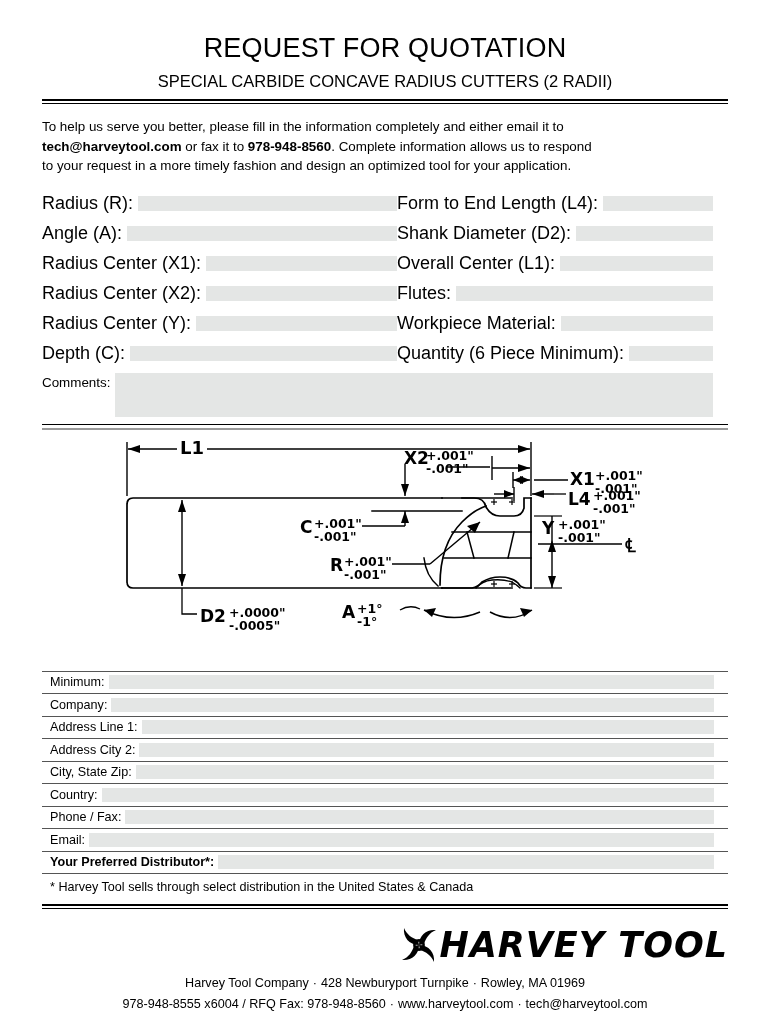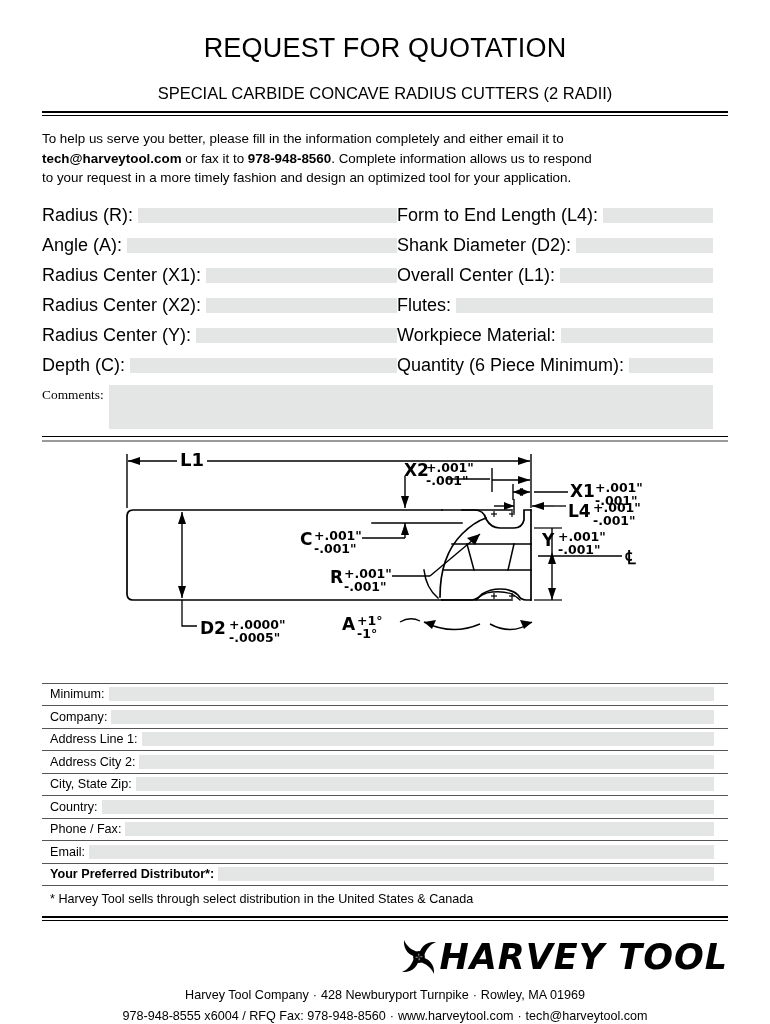--- a/index.html
+++ b/index.html
@@ -34,21 +34,21 @@
     font-size: 27px;
     letter-spacing: 0.2px;
     font-weight: 400;
     margin-top: 34px;
     line-height: 1.05;
   }
   .title-sub {
     text-align: center;
     font-size: 16.5px;
     font-weight: 400;
-    margin-top: 22px;
+    margin-top: 10px;
     line-height: 1.1;
   }
 
   .rule-double {
     margin-top: 9px;
     border-top: 2px solid #000;
     border-bottom: 1px solid #000;
     height: 2px;
   }
 
@@ -83,21 +83,20 @@
     background: #e4e6e5;
     min-width: 10px;
   }
   .col-r .fbox { margin-right: 15px; }
 
   
   .comments-row {
     margin-top: 4px;
     display: flex;
     align-items: flex-start;
-    font-family: Liberation Serif, serif;
   }
   .comments-label {
     font-size: 13.4px;
     padding-right: 5px;
     padding-top: 2px;
     white-space: nowrap;
   }
   .comments-box {
     flex: 1 1 auto;
     height: 44px;

